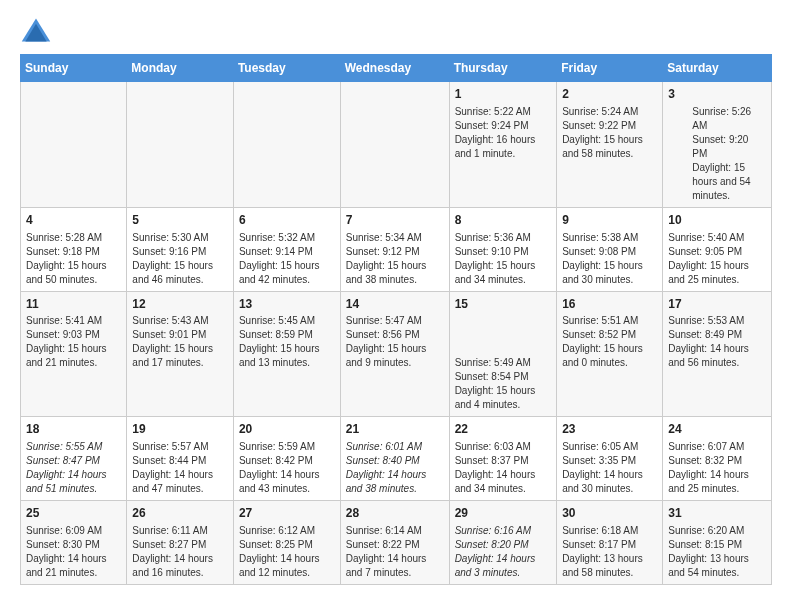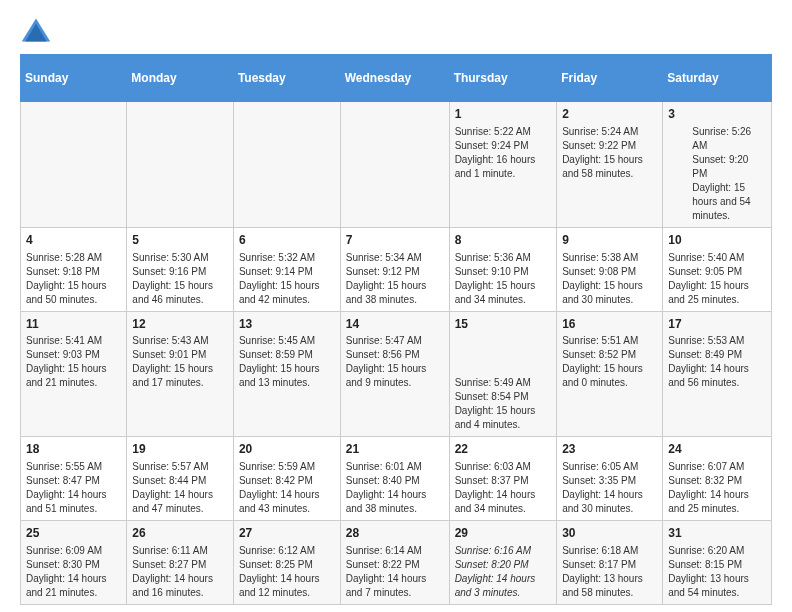--- a/index.html
+++ b/index.html
@@ -60,21 +60,21 @@
     table {
       width: 100%;
       border-collapse: collapse;
       font-size: 11px;
     }
     thead tr th {
       background-color: #4a90d9;
       color: #fff;
       font-weight: bold;
       font-size: 12px;
-      padding: 16px 4px;
+      padding: 6px 4px;
       border: 1px solid #4a90d9;
       text-align: left;
     }
     tbody tr td {
       border: 1px solid #ccc;
       vertical-align: top;
       padding: 4px 5px;
       width: 113px;
       min-height: 70px;
       color: #222;
@@ -242,39 +242,39 @@
           <td>
             <span class="day-number">17</span>
             <div class="day-content" style="white-space: pre-line;">Sunrise: 5:53 AM
 Sunset: 8:49 PM
 Daylight: 14 hours and 56 minutes.</div>
           </td>
         </tr>
         <tr>
           <td>
             <span class="day-number">18</span>
-            <div class="day-content" style="white-space: pre-line;">Sunrise: 5:55 AM
+            <div class="day-content" style="white-space: pre-line; font-style: italic;">Sunrise: 5:55 AM
 Sunset: 8:47 PM
 Daylight: 14 hours and 51 minutes.</div>
           </td>
           <td>
             <span class="day-number">19</span>
             <div class="day-content" style="white-space: pre-line;">Sunrise: 5:57 AM
 Sunset: 8:44 PM
 Daylight: 14 hours and 47 minutes.</div>
           </td>
           <td>
             <span class="day-number">20</span>
             <div class="day-content" style="white-space: pre-line;">Sunrise: 5:59 AM
 Sunset: 8:42 PM
 Daylight: 14 hours and 43 minutes.</div>
           </td>
           <td>
             <span class="day-number">21</span>
-            <div class="day-content" style="white-space: pre-line;">Sunrise: 6:01 AM
+            <div class="day-content" style="white-space: pre-line; font-style: italic;">Sunrise: 6:01 AM
 Sunset: 8:40 PM
 Daylight: 14 hours and 38 minutes.</div>
           </td>
           <td>
             <span class="day-number">22</span>
             <div class="day-content" style="white-space: pre-line;">Sunrise: 6:03 AM
 Sunset: 8:37 PM
 Daylight: 14 hours and 34 minutes.</div>
           </td>
           <td>

